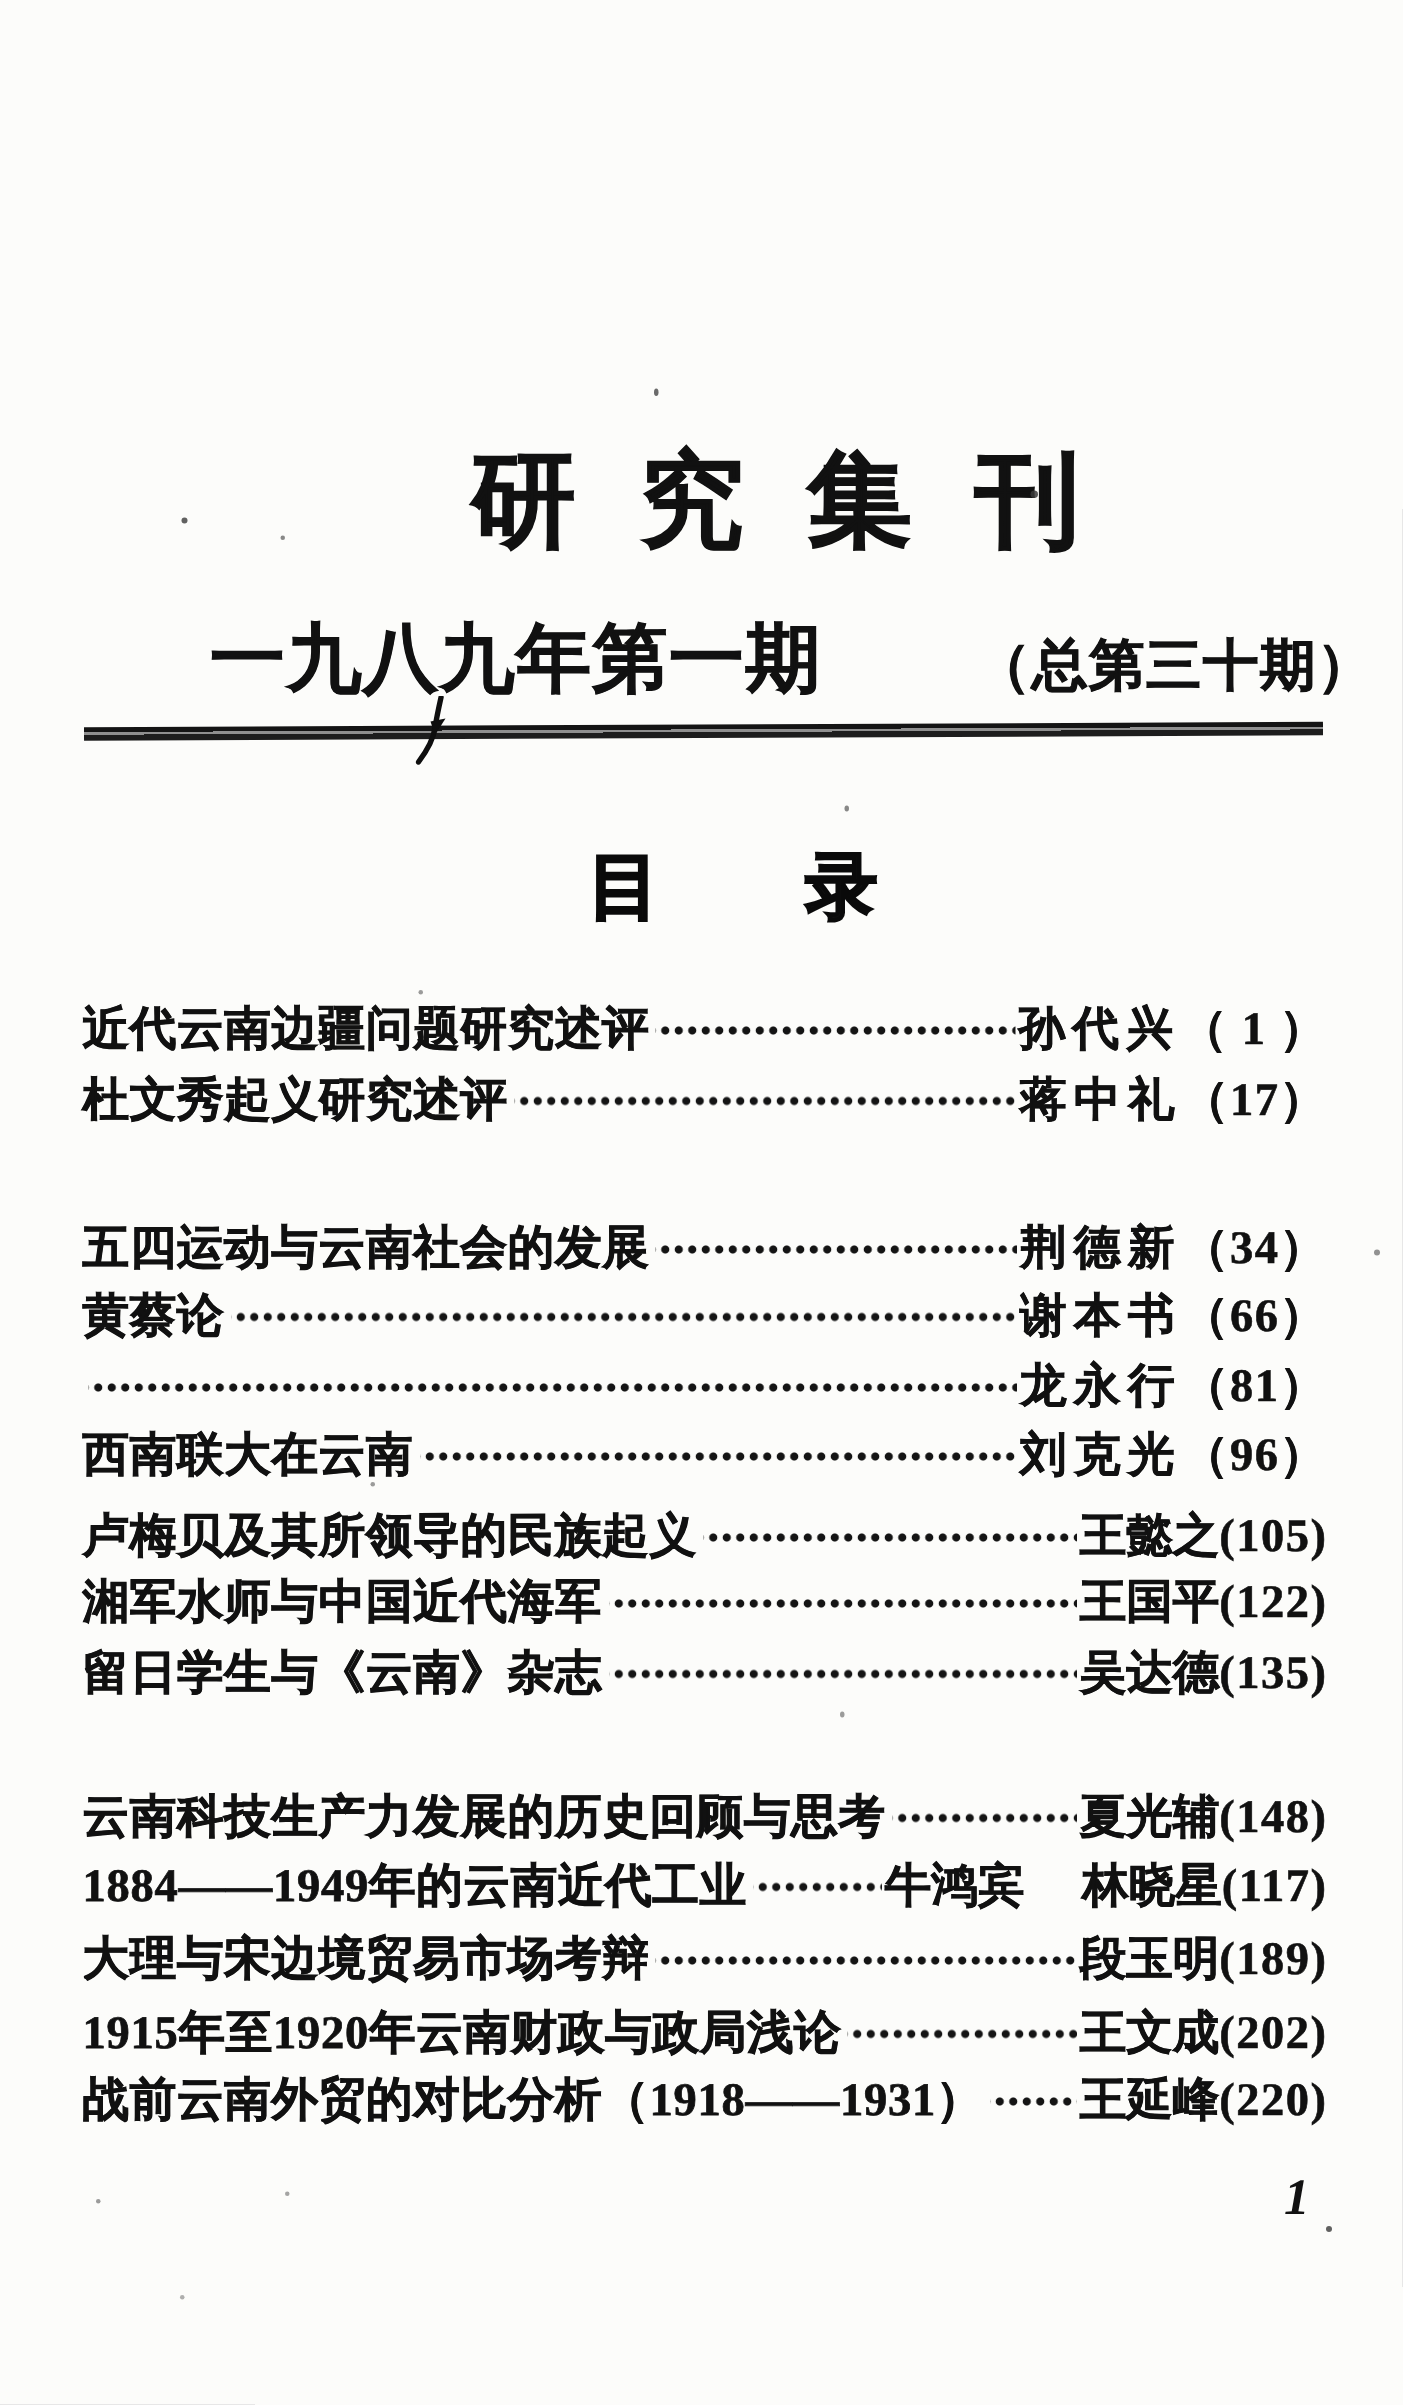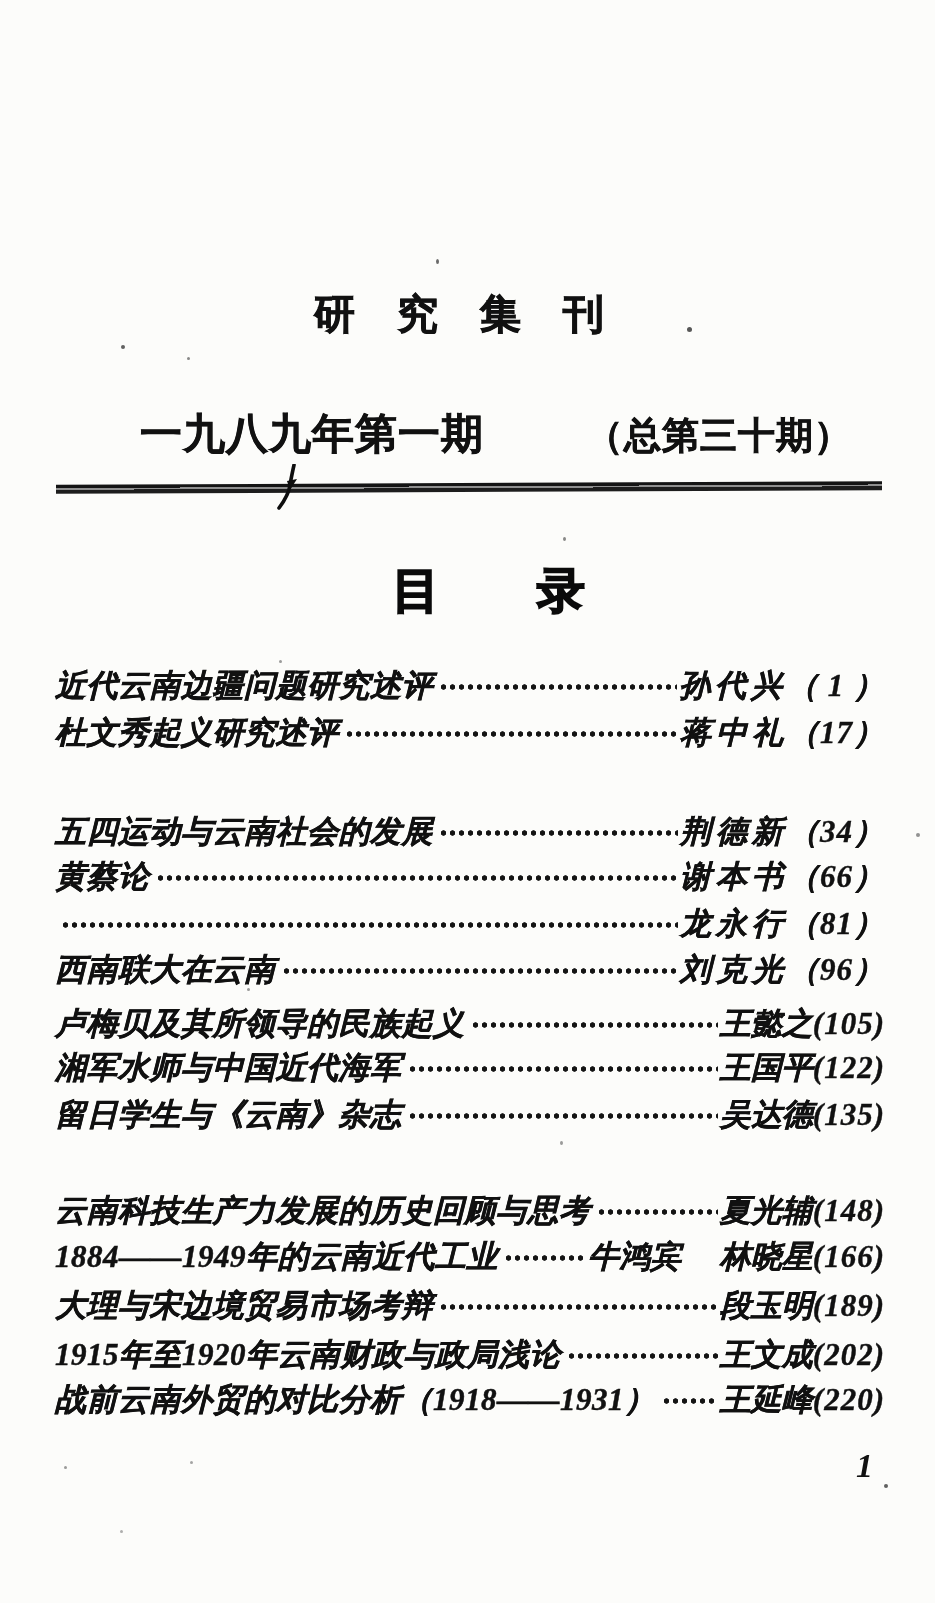--- a/index.html
+++ b/index.html
@@ -5,50 +5,49 @@
   html,body{margin:0;padding:0;background:#d8d8d8;}
   .page{
     position:relative;width:935px;height:1603px;margin:0 auto;
     background:#fcfcfa;overflow:hidden;
     font-family:"Liberation Serif","DejaVu Serif",serif;
     color:#111;
   }
   
   .journal-title{
     position:absolute;left:314px;top:287px;
-    font-size:41px;font-weight:bold;letter-spacing:42px;white-space:nowrap;
+    font-size:70px;font-weight:bold;letter-spacing:42px;white-space:nowrap;
     -webkit-text-stroke:0.8px #111;
   }
   .issue-line{
     position:absolute;left:140px;top:406px;width:700px;
     display:flex;align-items:baseline;gap:102px;
     font-weight:bold;white-space:nowrap;
   }
-  .issue-no{font-size:42px;letter-spacing:1px;-webkit-text-stroke:0.6px #111;}
+  .issue-no{font-size:50px;letter-spacing:1px;-webkit-text-stroke:0.6px #111;}
   .issue-total{font-size:37px;letter-spacing:1px;-webkit-text-stroke:0.6px #111;}
   .rule{
     position:absolute;left:56px;top:483px;width:826px;height:9px;
     transform:rotate(-0.25deg);
     background:linear-gradient(#141414 0 36%,#8f8f8f 36% 56%,#1d1d1d 56% 100%);
   }
   .pen-mark{position:absolute;left:277px;top:464px;width:26px;height:46px;}
   
   .toc-heading{
     position:absolute;left:392px;top:559px;
     font-size:48px;font-weight:900;letter-spacing:97px;white-space:nowrap;
     -webkit-text-stroke:1.6px #0a0a0a;
   }
   
   .toc-list{position:absolute;left:55px;top:0;width:830px;}
   .entry{
     position:absolute;left:0;width:100%;
     display:flex;align-items:center;
     font-size:31px;font-weight:bold;line-height:34px;height:34px;
     white-space:nowrap;
-    font-style:italic;
   }
   .entry .t{letter-spacing:0.5px;-webkit-text-stroke:0.5px #111;}
   .entry .a{white-space:pre;-webkit-text-stroke:0.4px #111;}
   .entry .p{letter-spacing:1px;-webkit-text-stroke:0.4px #111;}
   .sp .a{letter-spacing:5px;}
   .leader{
     flex:1 1 auto;min-width:12px;height:34px;margin:0 2px 0 4px;
     background-image:radial-gradient(circle,#141414 2.4px,rgba(0,0,0,0) 3px);
     background-size:9px 34px;background-repeat:repeat-x;background-position:2px 1px;
   }
@@ -167,21 +166,21 @@
       <span class="t">云南科技生产力发展的历史回顾与思考</span>
       <span class="leader"></span>
       <span class="a">夏光辅</span>
       <span class="p">(148)</span>
     </div>
 
     <div class="entry e10">
       <span class="t">1884——1949年的云南近代工业</span>
       <span class="leader"></span>
       <span class="a">牛鸿宾　 林晓星</span>
-      <span class="p">(166)</span>
+      <span class="p">(117)</span>
     </div>
 
     <div class="entry e11">
       <span class="t">大理与宋边境贸易市场考辩</span>
       <span class="leader"></span>
       <span class="a">段玉明</span>
       <span class="p">(189)</span>
     </div>
 
     <div class="entry e12">

